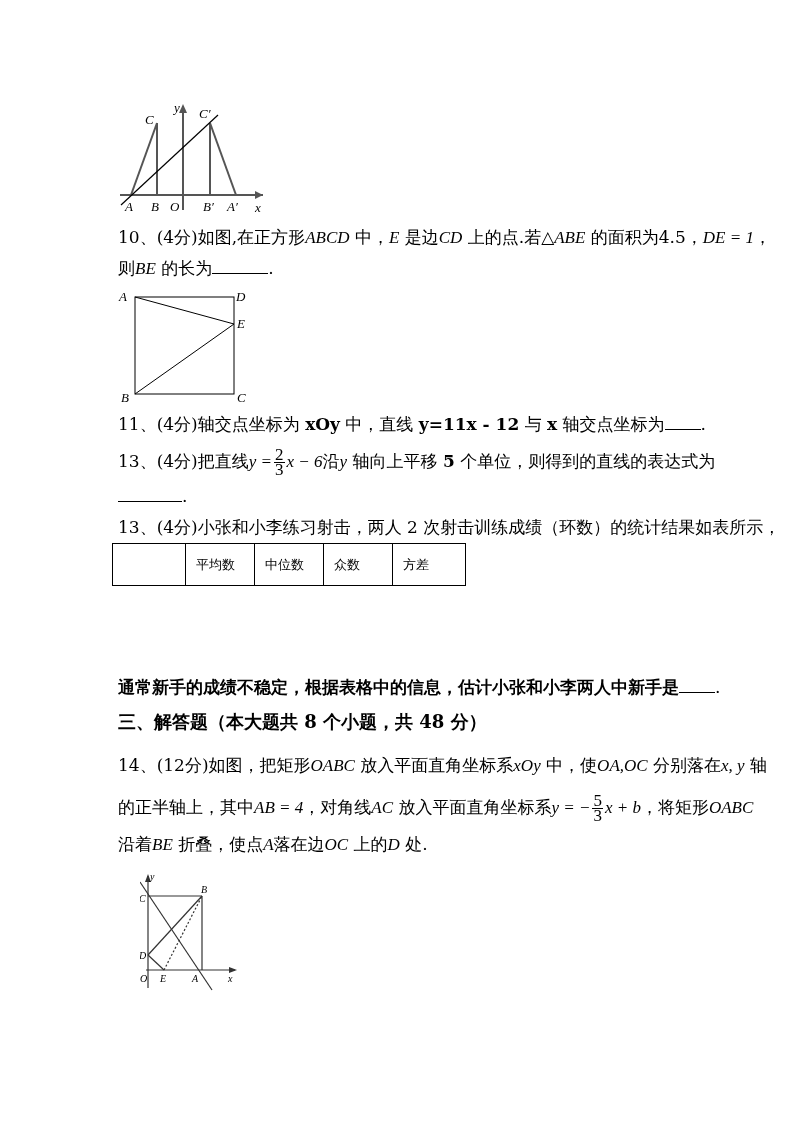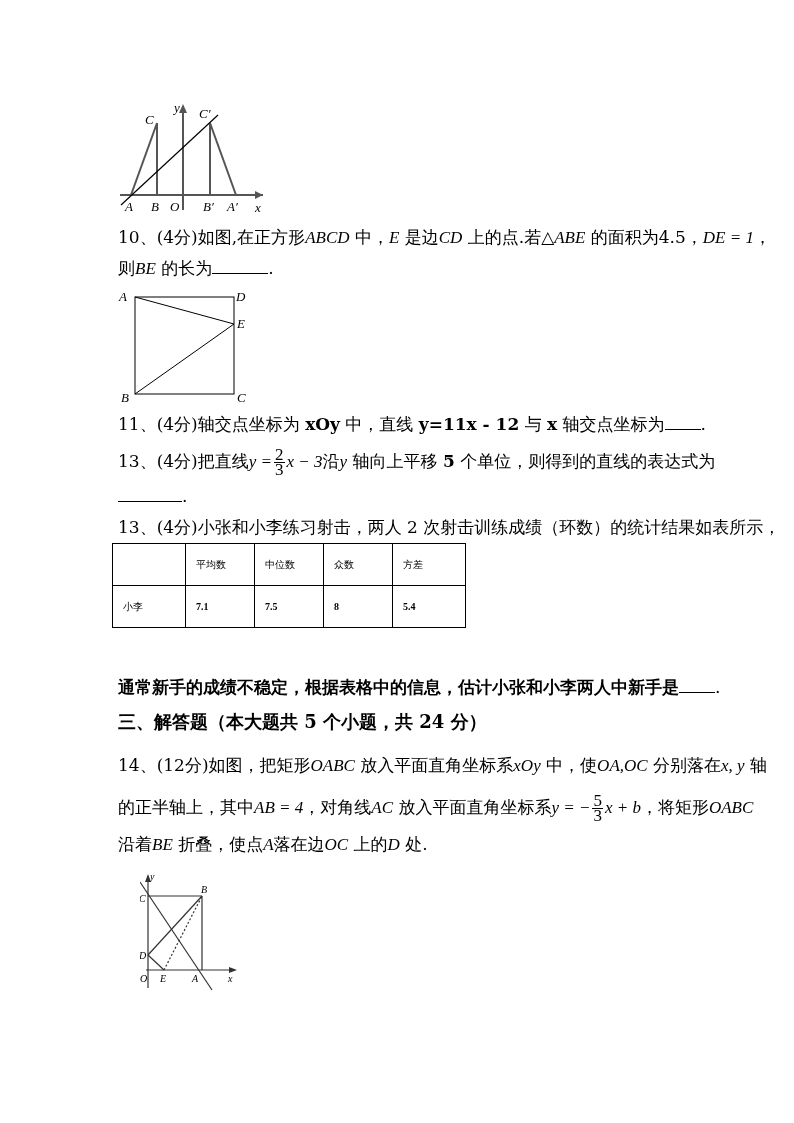--- a/index.html
+++ b/index.html
@@ -7,21 +7,21 @@
       font-family: "DejaVu Serif", "Liberation Serif", serif; color: #000; font-size: 13px; }
     .abs { position: absolute; }
     .line { position: absolute; left: 118px; white-space: nowrap; font-size: 17px; line-height: 16px; }
     .m { font-family: "Liberation Serif", "DejaVu Serif", serif; font-style: italic; }
     .b { font-weight: bold; }
     .blank { display: inline-block; border-bottom: 1px solid #000; height: 12px; vertical-align: baseline; }
     .frac { display: inline-block; vertical-align: middle; text-align: center; line-height: 14px; margin: 0 2px; }
     .frac span { display: block; font-family: "Liberation Serif", serif; }
     .frac .num { border-bottom: 1px solid #000; padding: 0 1px; }
     table.stats { position: absolute; left: 112px; top: 543px; border-collapse: collapse; }
-    table.stats td { border: 1px solid #000; height: 41px; padding: 0 0 0 10px; font-size: 10px; vertical-align: middle; }
+    table.stats td { border: 1px solid #000; height: 41px; padding: 0 0 0 10px; font-size: 13px; vertical-align: middle; }
     table.stats td.num { font-weight: bold; font-family: "Liberation Serif", serif; }
     .section { position: absolute; left: 118px; top: 710px; font-size: 18px; font-weight: bold; white-space: nowrap; }
     svg text { font-family: "Liberation Serif", serif; font-style: italic; }
   </style>
 </head>
 <body>
 
 <svg class="abs" style="left:115px;top:98px" width="160" height="120" viewBox="0 0 160 120">
   <line x1="5" y1="97" x2="148" y2="97" stroke="#555" stroke-width="2"></line>
   <polygon points="148,97 140,93 140,101" fill="#555"></polygon>
@@ -59,54 +59,47 @@
   <text x="122" y="40" font-size="13">E</text>
   <text x="6" y="114" font-size="13">B</text>
   <text x="122" y="114" font-size="13">C</text>
 </svg>
 
 <div class="line" style="top:416px">
   <span>11、(4分)</span><span>轴交点坐标为 </span><span class="b">xOy</span><span> 中，直线 </span><span class="b">y=11x - 12</span><span> 与 </span><span class="b">x</span><span> 轴交点坐标为</span><span class="blank" style="width:36px"></span><span>.</span>
 </div>
 
 <div class="line" style="top:446px;line-height:30px">
-  <span>13、(4分)</span><span>把直线</span><span class="m">y =</span><span class="frac"><span class="num">2</span><span>3</span></span><span class="m">x − 3</span><span>沿</span><span class="m">y</span><span> 轴向上平移 </span><span class="b">5</span><span> 个单位，则得到的直线的表达式为</span>
+  <span>13、(4分)</span><span>把直线</span><span class="m">y =</span><span class="frac"><span class="num">2</span><span>3</span></span><span class="m">x − 6</span><span>沿</span><span class="m">y</span><span> 轴向上平移 </span><span class="b">5</span><span> 个单位，则得到的直线的表达式为</span>
 </div>
 <div class="line" style="top:488px">
   <span class="blank" style="width:64px"></span><span>.</span>
 </div>
 
 <div class="line" style="top:519px">
   <span>13、(4分)</span><span>小张和小李练习射击，两人 2 次射击训练成绩（环数）的统计结果如表所示，</span>
 </div>
 
 <table class="stats">
   <tbody>
       <tr>
     <td style="width:62px"></td>
     <td style="width:58px">平均数</td>
     <td style="width:58px">中位数</td>
     <td style="width:58px">众数</td>
     <td style="width:62px">方差</td>
   </tr>
-  <tr>
-    <td>小李</td>
-    <td class="num">7.1</td>
-    <td class="num">7.5</td>
-    <td class="num">8</td>
-    <td class="num">5.4</td>
-  </tr>
 </tbody>
   </table>
 
 <div class="line" style="top:679px">
   <span class="b">通常新手的成绩不稳定，根据表格中的信息，估计小张和小李两人中新手是</span><span class="blank" style="width:36px"></span><span>.</span>
 </div>
 
-<div class="section">三、解答题（本大题共 5 个小题，共 24 分）</div>
+<div class="section">三、解答题（本大题共 8 个小题，共 48 分）</div>
 
 <div class="line" style="top:757px">
   <span>14、(12分)</span><span>如图，把矩形</span><span class="m">OABC</span><span> 放入平面直角坐标系</span><span class="m">xOy</span><span> 中，使</span><span class="m">OA,OC</span><span> 分别落在</span><span class="m">x, y</span><span> 轴</span>
 </div>
 <div class="line" style="top:792px;line-height:30px">
   <span>的正半轴上，其中</span><span class="m">AB = 4</span><span>，对角线</span><span class="m">AC</span><span> 放入平面直角坐标系</span><span class="m">y = −</span><span class="frac"><span class="num">5</span><span>3</span></span><span class="m">x + b</span><span>，将矩形</span><span class="m">OABC</span>
 </div>
 <div class="line" style="top:836px">
   <span>沿着</span><span class="m">BE</span><span> 折叠，使点</span><span class="m">A</span><span>落在边</span><span class="m">OC</span><span> 上的</span><span class="m">D</span><span> 处.</span>
 </div>

